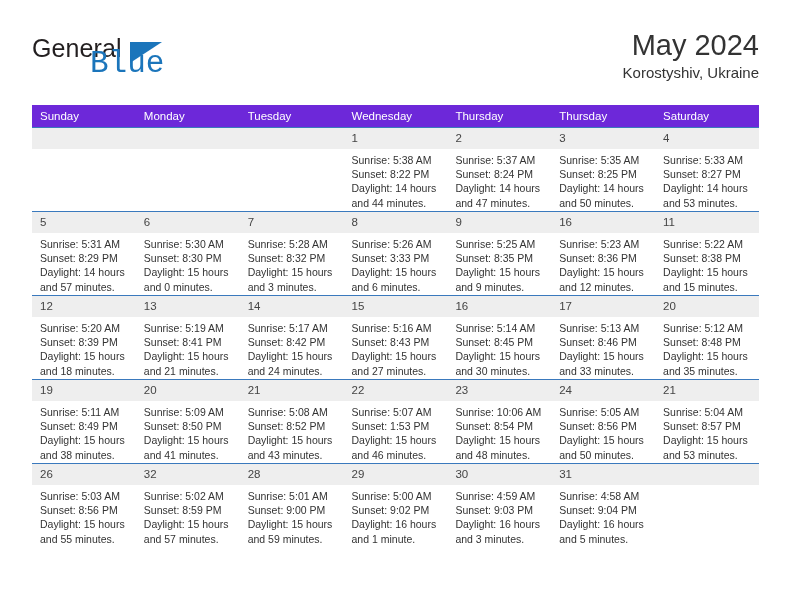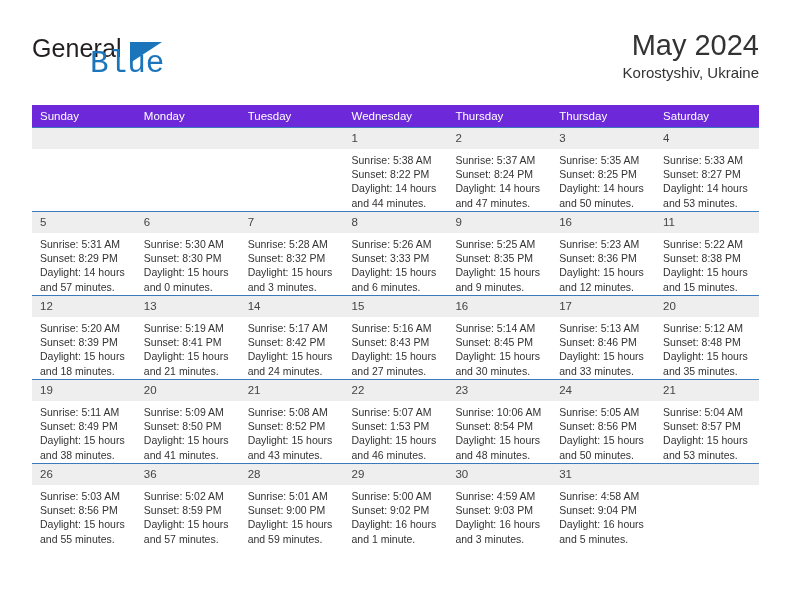--- a/index.html
+++ b/index.html
@@ -416,21 +416,21 @@
           <td>
             <span class="daynum">26</span>
             <div class="cell-lines">
               <div>Sunrise: 5:03 AM</div>
               <div>Sunset: 8:56 PM</div>
               <div>Daylight: 15 hours</div>
               <div>and 55 minutes.</div>
             </div>
           </td>
           <td>
-            <span class="daynum">36</span>
+            <span class="daynum">32</span>
             <div class="cell-lines">
               <div>Sunrise: 5:02 AM</div>
               <div>Sunset: 8:59 PM</div>
               <div>Daylight: 15 hours</div>
               <div>and 57 minutes.</div>
             </div>
           </td>
           <td>
             <span class="daynum">28</span>
             <div class="cell-lines">

